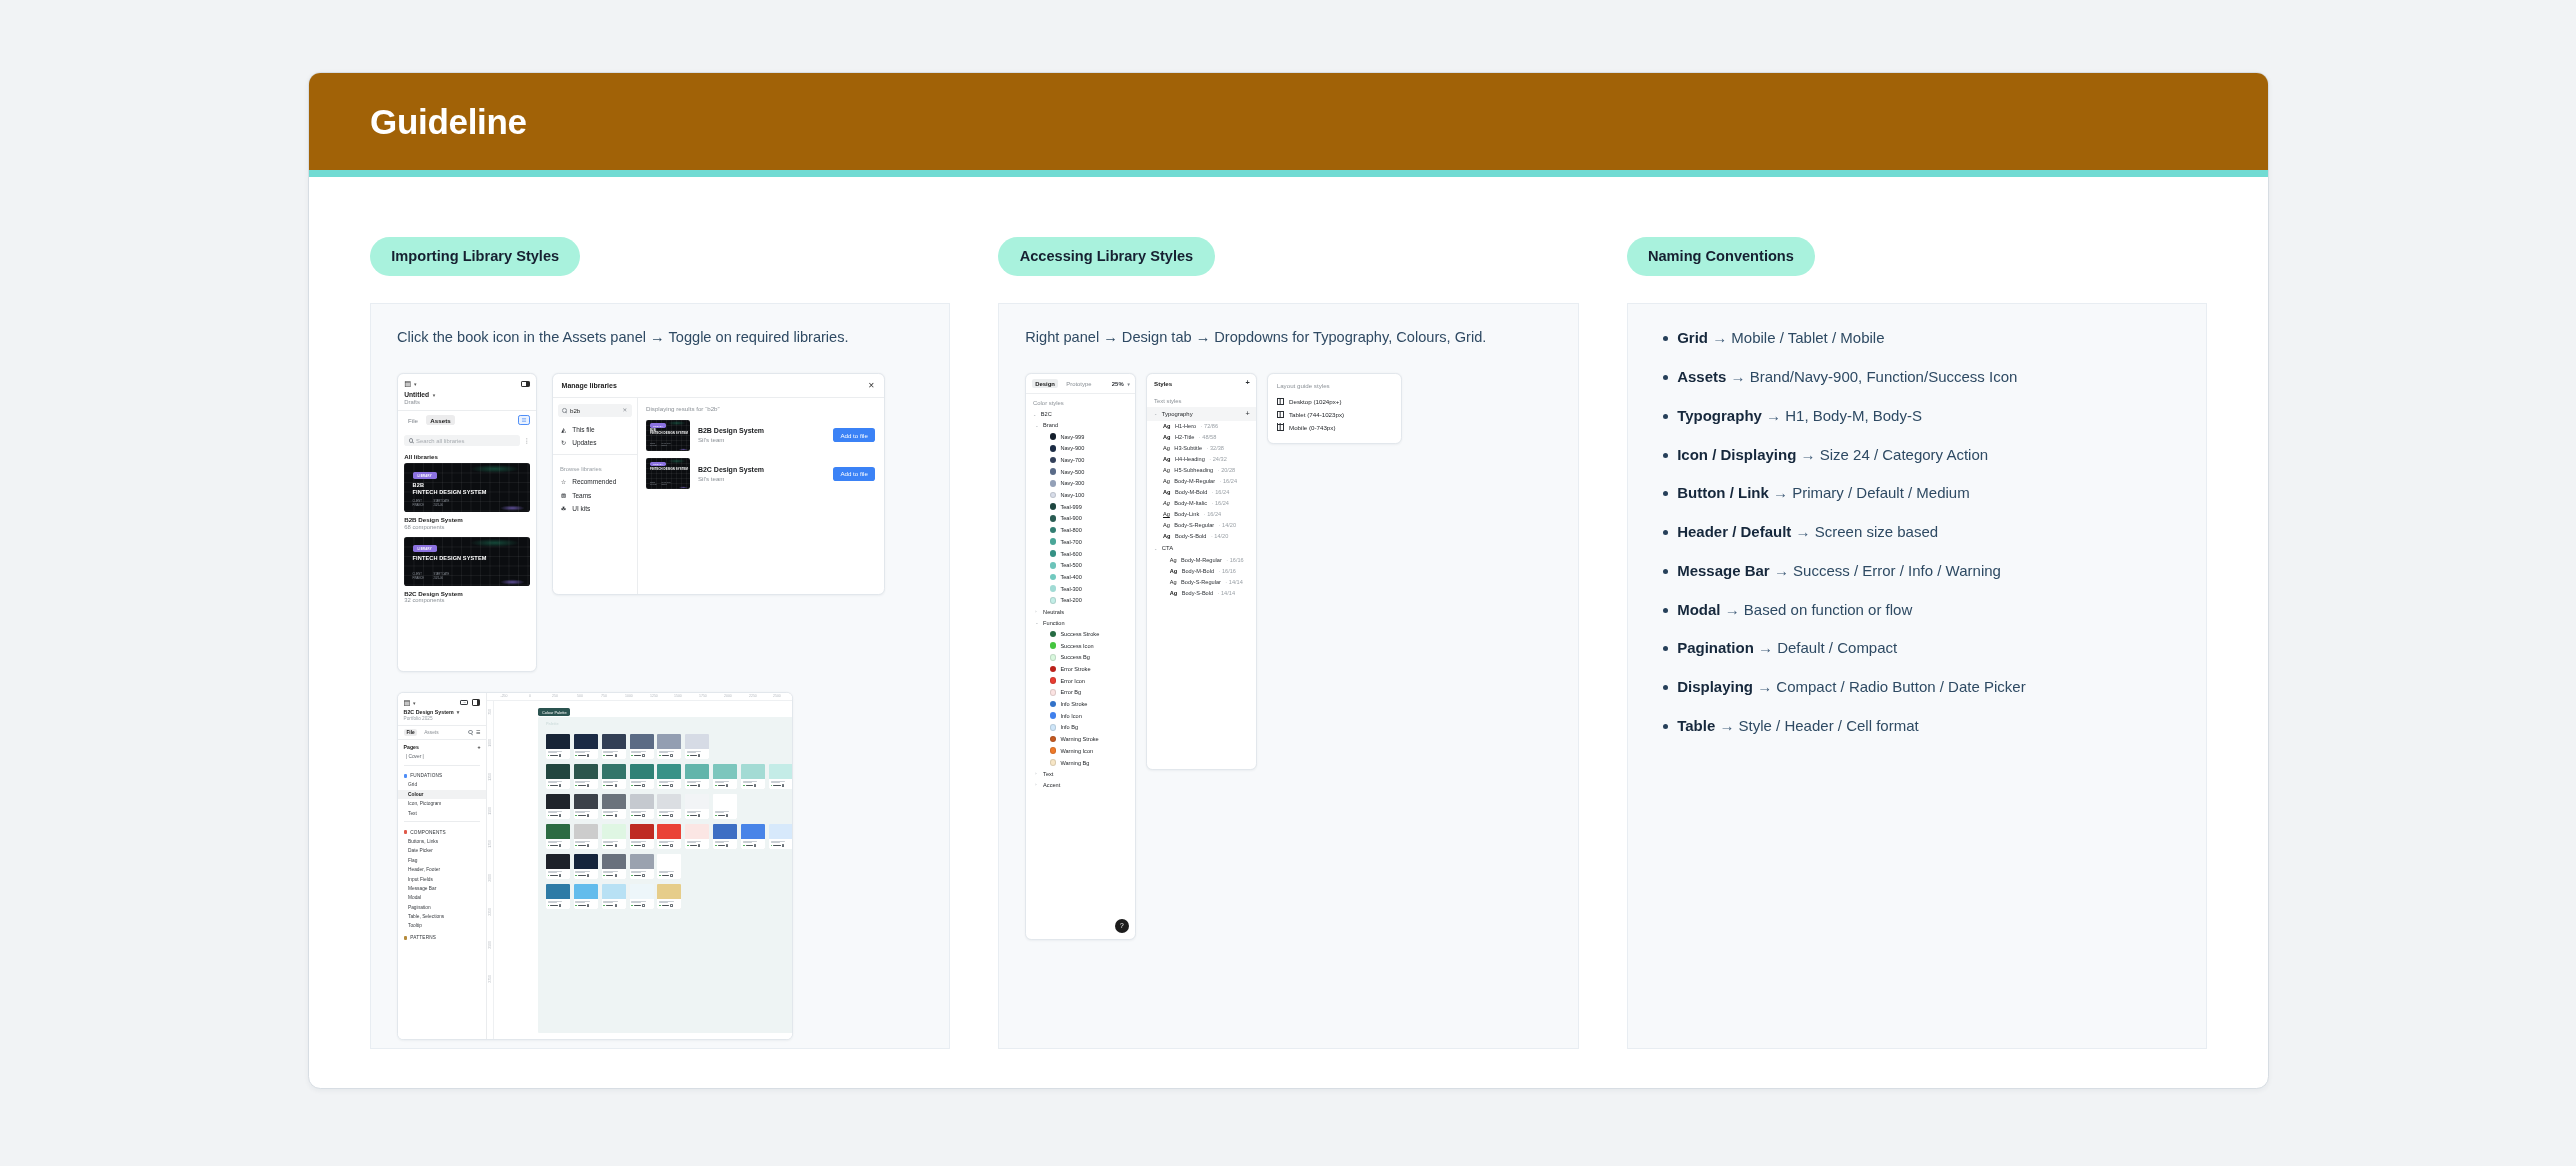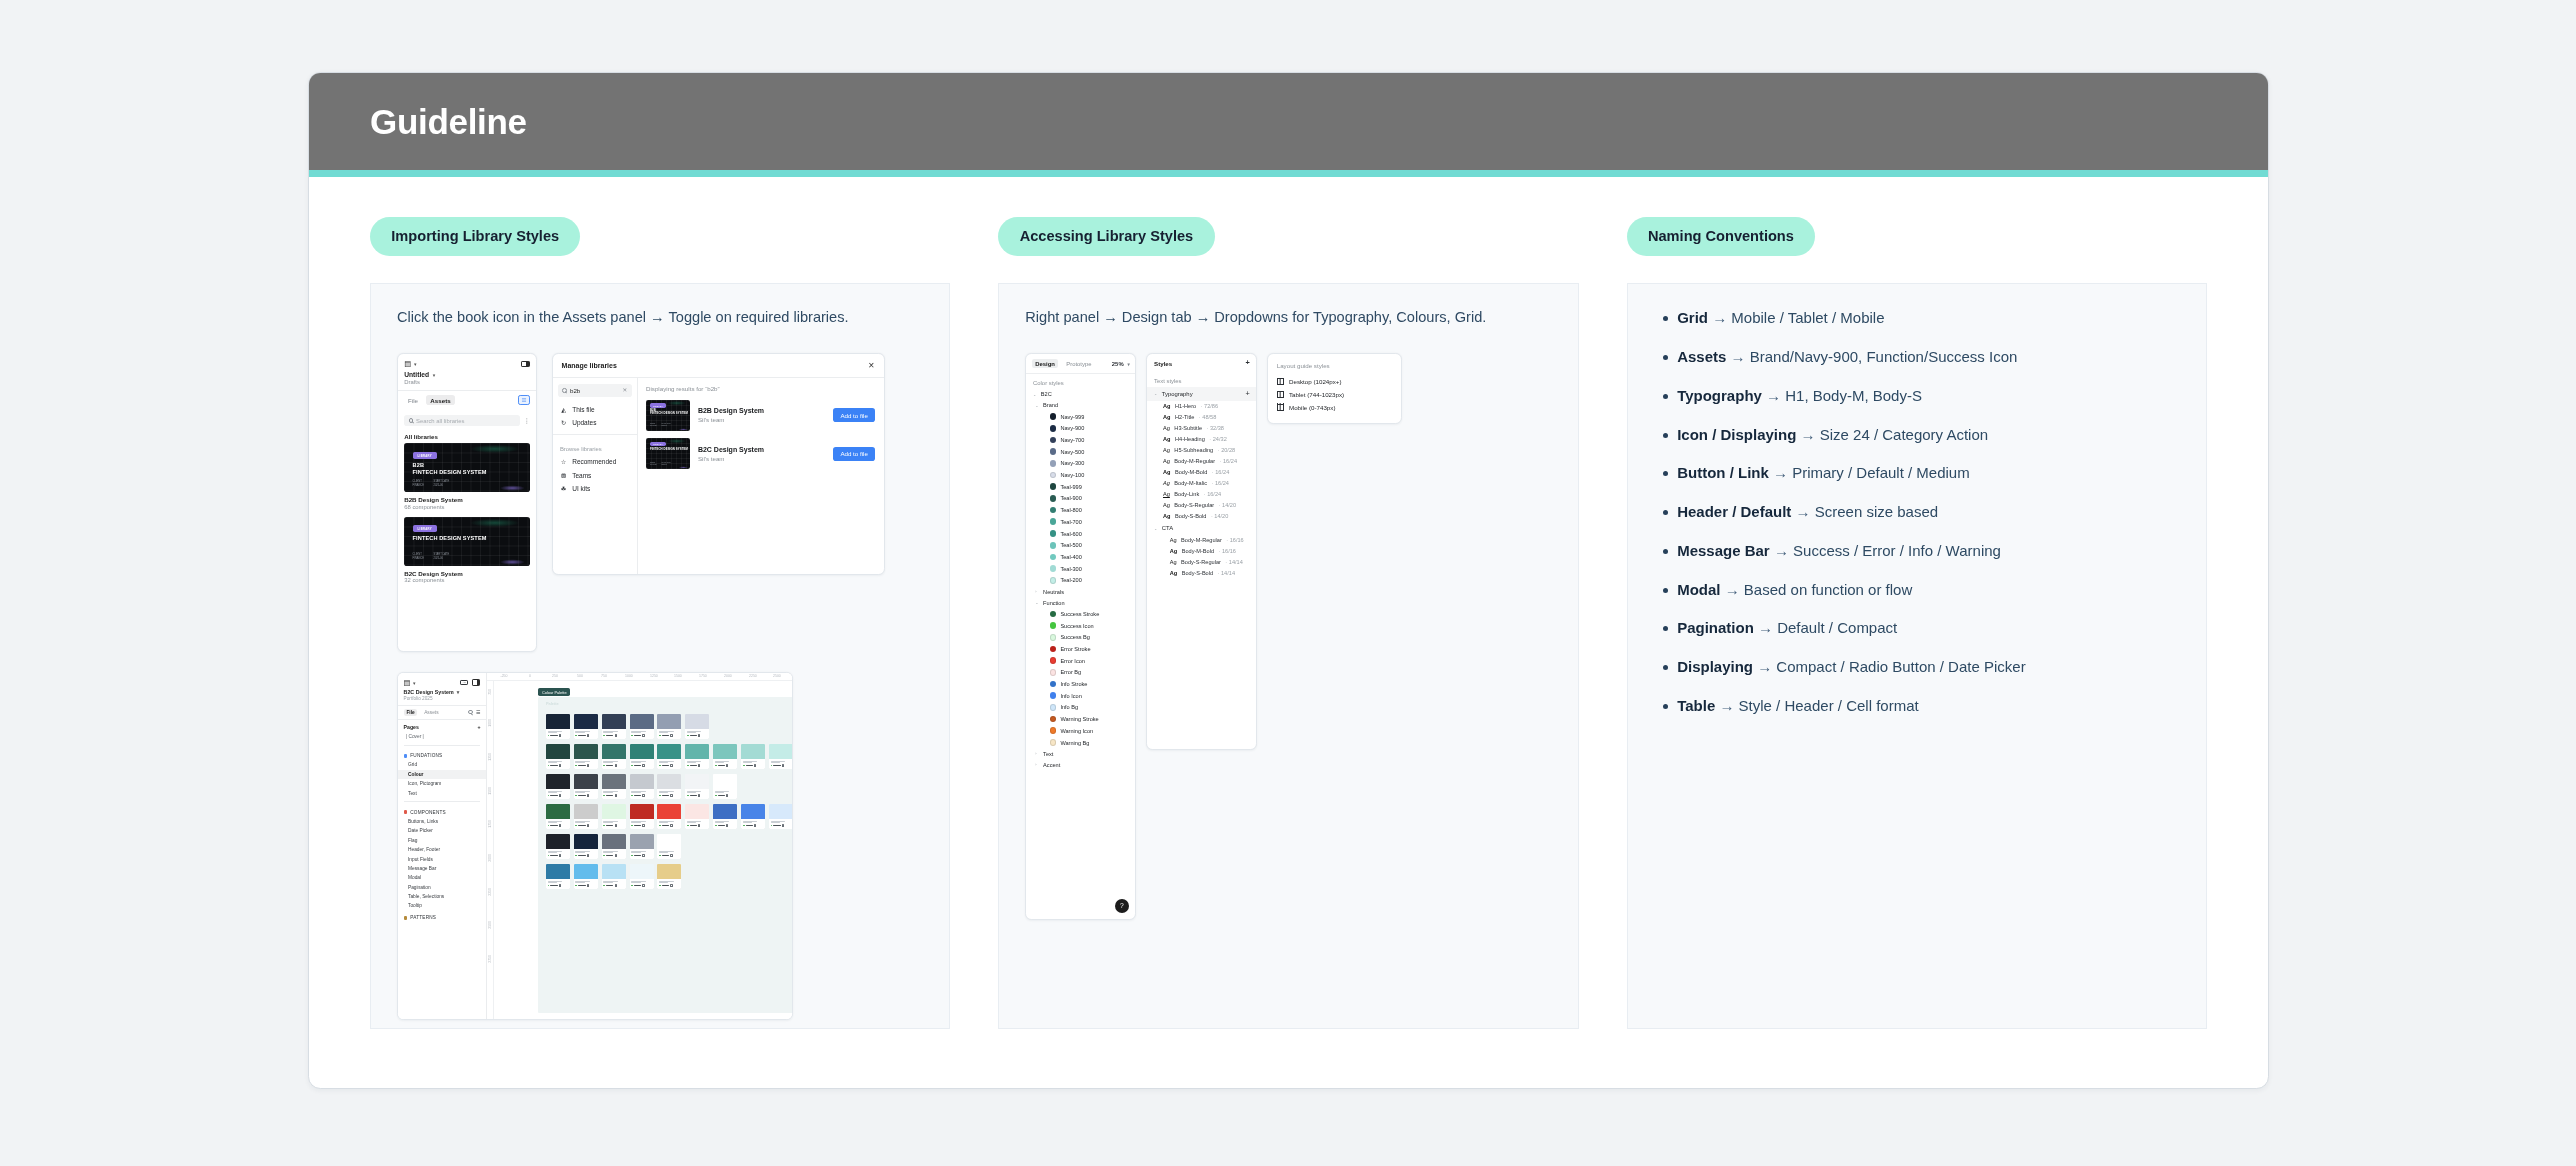--- a/index.html
+++ b/index.html
@@ -17,37 +17,38 @@
     left: 308px; top: 72px;
     width: 1961px; height: 1017px;
     background: #ffffff;
     border-radius: 12.3px;
     border: 1.1px solid #d7dde3;
     box-shadow: 0 1.1px 5.6px rgba(20,40,60,.05);
     overflow: hidden;
   }
   .page-header {
     height: 97px;
-    background: #737373;
+    background: #a16207;
     display: flex; align-items: center;
     padding-left: 61px;
   }
   .page-header h1 {
     color: #ffffff;
     font-size: 35px;
     font-weight: bold;
     letter-spacing: -0.3px;
   }
   .accent-bar { height: 7.3px; background: #71dbd3; }
 
   
   .body-cols {
     display: flex;
     padding: 40px 61px 0 61px;
     gap: 48px;
+    margin-top: 20px;
   }
   .col { display: flex; flex-direction: column; }
   .col-a { width: 581px; }
   .col-b { width: 581px; }
   .col-c { width: 581px; }
 
   .pill {
     align-self: flex-start;
     background: #a9f2dd;
     color: #162031;

